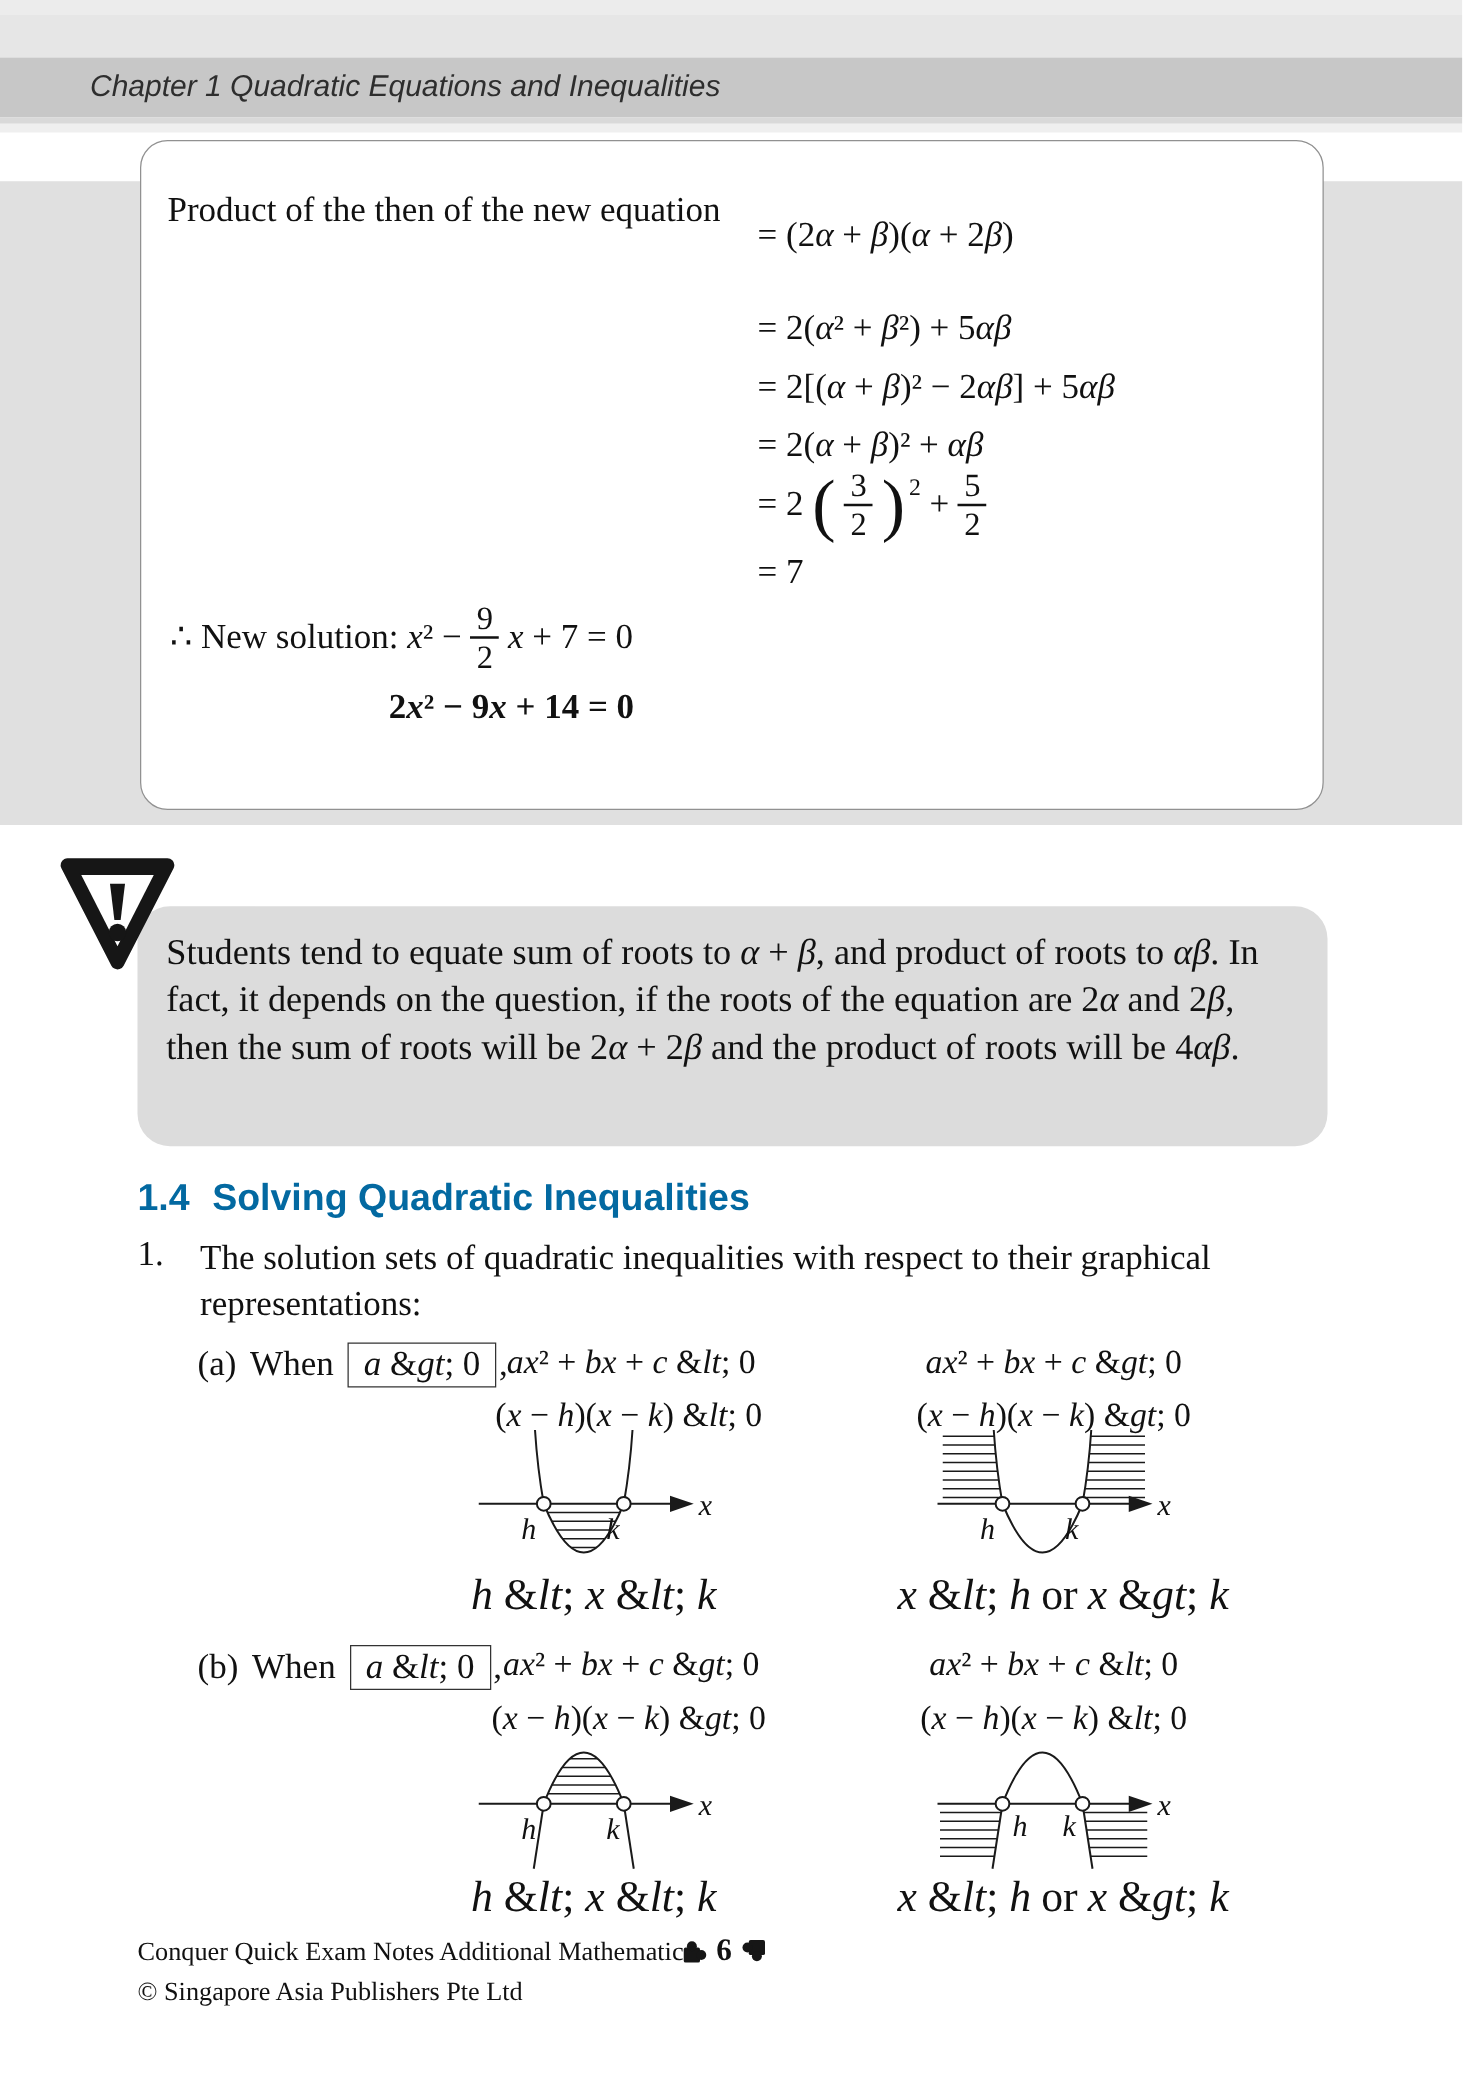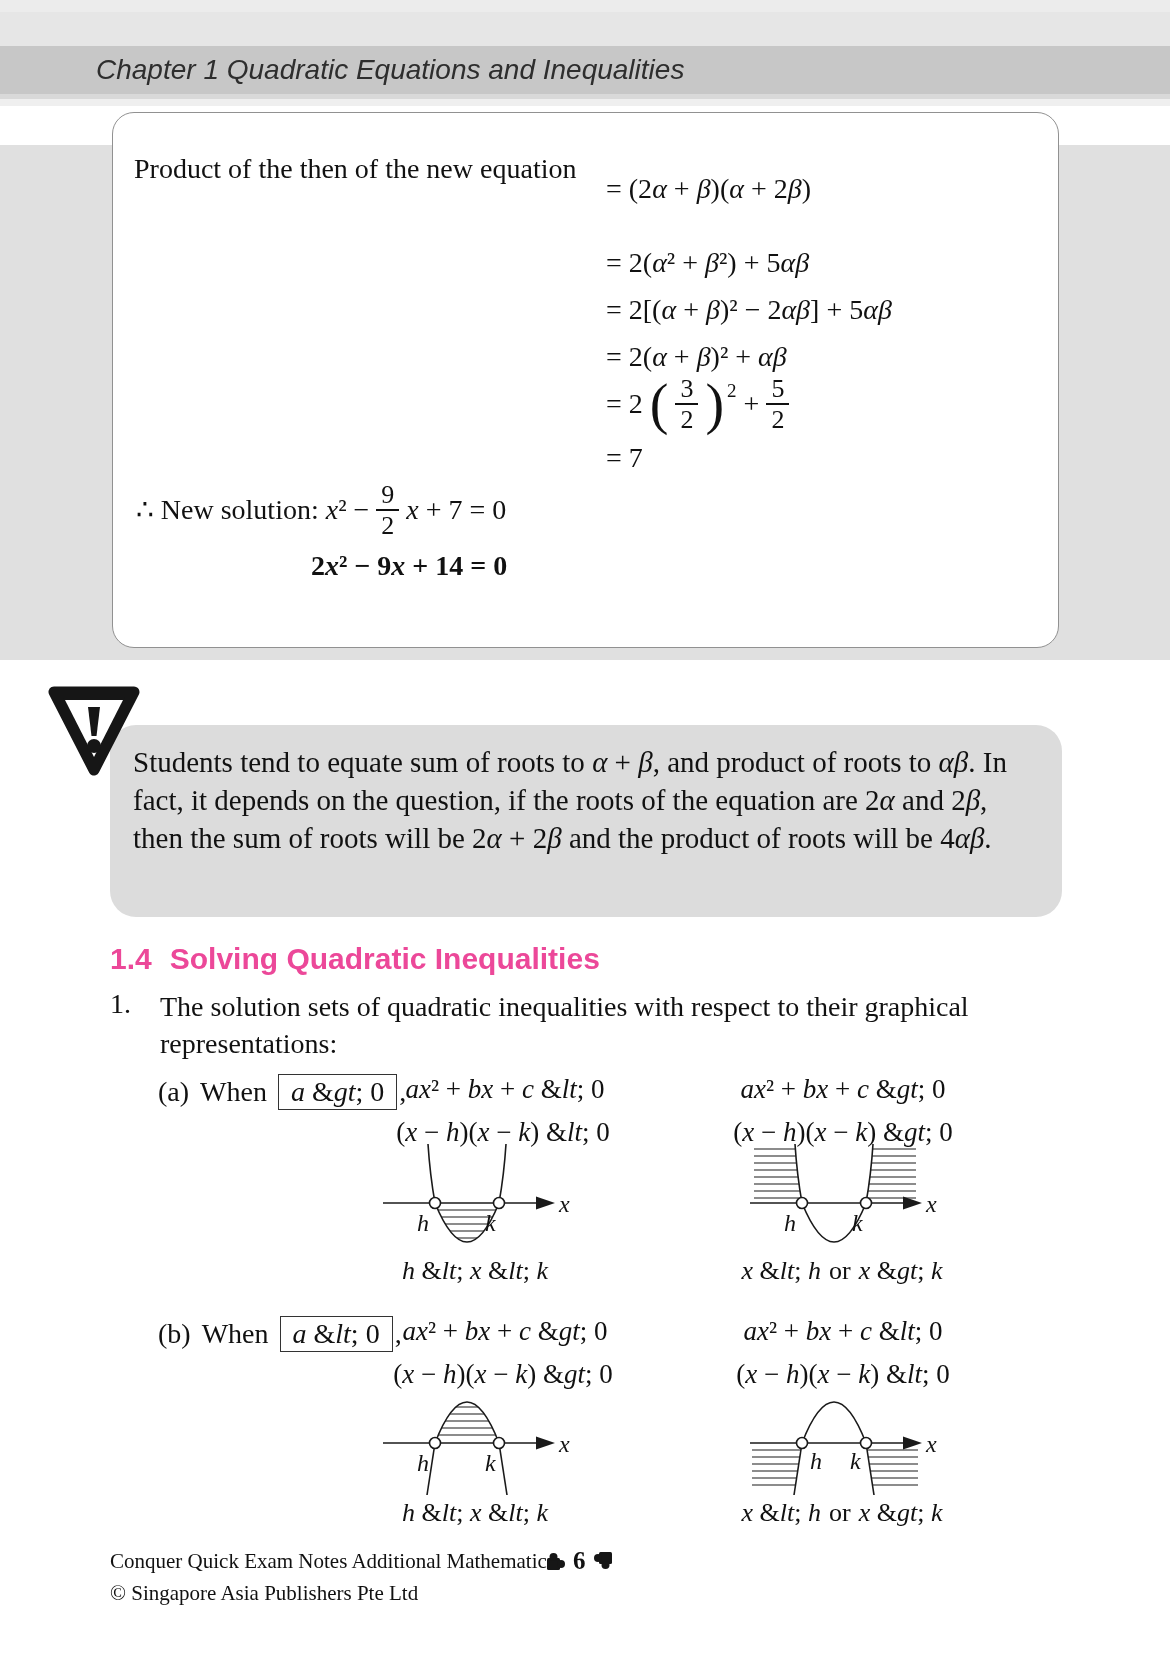--- a/index.html
+++ b/index.html
@@ -4,22 +4,22 @@
 <style>
   html,body{margin:0;padding:0;background:#fff;}
   .page{position:relative;width:1170px;height:1659px;background:#fff;overflow:hidden;
         color:#111;font-family:"Liberation Serif",serif;}
   .abs{position:absolute;}
 
   
   .band-a{left:0;top:0;width:1170px;height:12px;background:#ececec;}
   .band-b{left:0;top:12px;width:1170px;height:34px;background:#e6e6e6;}
   .band-c{left:0;top:46px;width:1170px;height:48px;background:#c7c7c7;}
-  .chapter{padding-left:96px;line-height:48px;font-family:"Liberation Sans",sans-serif;
-           font-style:italic;font-size:28px;color:#2e2e2e;}
+  .chapter{padding-left:72px;line-height:48px;font-family:"Liberation Sans",sans-serif;
+           font-style:italic;font-size:24px;color:#2e2e2e;}
   .band-d{left:0;top:94px;width:1170px;height:5px;background:#d9d9d9;}
   .band-e{left:0;top:99px;width:1170px;height:7px;background:#efefef;}
 
   
   .panel{left:0;top:145px;width:1170px;height:515px;background:#e0e0e0;}
   .workbox{left:112px;top:112px;width:945px;height:534px;background:#fff;
            border:1.5px solid #919191;border-radius:22px;}
   .wline{position:absolute;font-size:28px;line-height:32px;white-space:nowrap;}
   .mrow{display:inline-flex;align-items:center;gap:7px;white-space:nowrap;}
   .frac{display:inline-block;text-align:center;line-height:1.05;font-size:26px;}
@@ -34,29 +34,29 @@
   .mistakes-par{position:absolute;left:23px;top:18px;width:908px;font-size:29px;line-height:38px;}
   .banner{left:130px;top:703px;width:248px;height:57px;background:#171717;border-radius:10px;
           box-shadow:0 0 0 3px #fff;text-align:center;}
   .banner span{color:#fff;font-family:"Liberation Sans",sans-serif;font-weight:bold;
                font-size:30px;line-height:57px;letter-spacing:-0.5px;display:inline-block;
                transform:scale(0.98,1.08);}
   .warn{left:46px;top:684px;}
 
   
   .sec-head{left:110px;top:942px;font-family:"Liberation Sans",sans-serif;font-weight:bold;
-            font-size:30px;display:flex;gap:18px;color:#ec4899;}
+            font-size:30px;display:flex;gap:18px;color:#0369a1;}
   .item-num{left:110px;top:988px;font-size:28px;}
   .item-text{left:160px;top:988px;width:862px;font-size:28px;line-height:37px;}
 
   .case-label{position:absolute;left:158px;font-size:28px;display:inline-flex;
               align-items:center;gap:11px;white-space:nowrap;}
   .cond-box{border:1.5px solid #333;padding:1px 12px;display:inline-block;}
   .eq{position:absolute;font-size:27px;text-align:center;white-space:nowrap;}
-  .ans{position:absolute;font-size:26px;text-align:center;white-space:nowrap;}
+  .ans{position:absolute;font-size:35px;text-align:center;white-space:nowrap;}
   .orword{padding:0 8px;}
 
   .graph{position:absolute;width:200px;height:120px;}
   .graph text{font-family:"Liberation Serif",serif;font-style:italic;font-size:24px;fill:#111;}
 
   
   .foot1{left:110px;top:1549px;font-size:21px;}
   .foot2{left:110px;top:1581px;font-size:21px;}
   .pageno{left:542px;top:1547px;display:flex;align-items:center;gap:7px;}
   .pageno .num{font-size:25px;font-weight:bold;}

